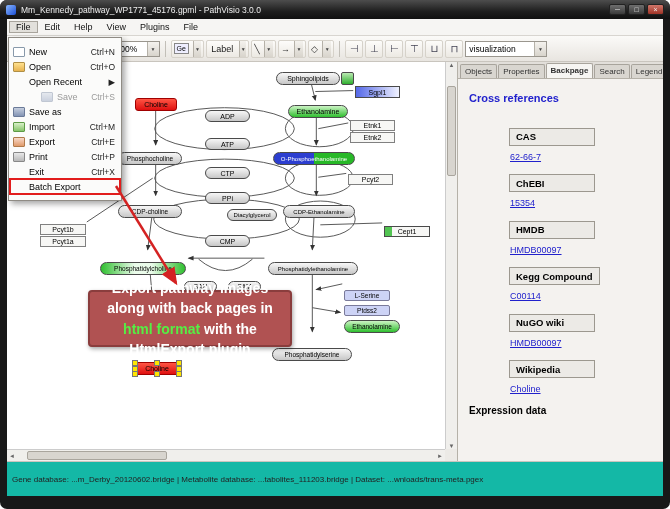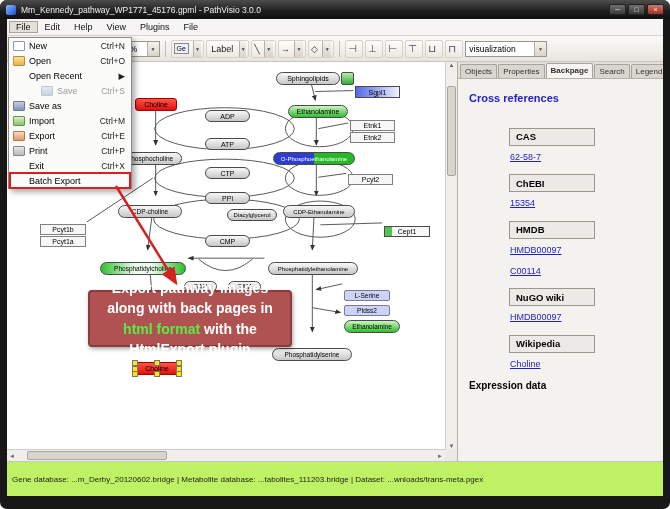--- a/index.html
+++ b/index.html
@@ -20,21 +20,21 @@
   .app { position:absolute; top:19px; left:7px; right:7px; bottom:13px; background:#f1efec; display:flex; flex-direction:column; overflow:hidden; }
 
   
   .menubar { height:17px; display:flex; align-items:center; background:#f6f5f3; border-bottom:1px solid #d8d5d0; padding-left:2px; flex:none; }
   .mb-item { font-size:9px; padding:1px 7px; color:#111; }
   .mb-item.active { background:#e2e0db; border:1px solid #a8a49c; padding:0 6px; }
 
   
   .toolbar { height:26px; display:flex; align-items:center; gap:2px; padding:0 4px;
     background:linear-gradient(180deg,#fbfaf8,#e8e5e0); border-bottom:1px solid #c9c5be; flex:none; }
-  .tbtn { height:18px; min-width:18px; display:inline-flex; align-items:center; justify-content:flex-start; gap:1px;
+  .tbtn { height:18px; min-width:18px; display:inline-flex; align-items:center; justify-content:center; gap:1px;
     border:1px solid #d6d2ca; border-radius:2px; padding:0 2px; background:linear-gradient(180deg,#fdfcfa,#ece9e3); }
   .tic { width:11px; height:11px; display:inline-block; border-radius:1px; }
   .tic-new { background:#fff; border:1px solid #88a; }
   .tic-open { background:linear-gradient(180deg,#ffdf8e,#e9b44e); border:1px solid #b9964a; }
   .tic-save { background:linear-gradient(180deg,#b9c4d8,#7e8eae); border:1px solid #5a6a8a; opacity:.45; }
   .tsep { width:1px; height:16px; background:#c2bfb8; margin:0 3px; flex:none; }
   .tlabel { font-size:9px; color:#222; margin:0 2px; }
   .combo { display:inline-flex; align-items:center; height:16px; background:#fff; border:1px solid #9a968e; font-size:8.5px; padding-left:3px; }
   .combo-val { min-width:28px; }
   .combo-arr { width:12px; align-self:stretch; display:inline-flex; align-items:center; justify-content:center; font-size:5px; color:#444;
@@ -86,26 +86,26 @@
   .tab.active { background:#f6f5f2; font-weight:bold; padding-bottom:3px; }
   .side-content { flex:1; padding:9px 11px; overflow:hidden; background:#f4f2ef; }
   .bp-title { color:#2222cc; font-weight:bold; font-size:11px; margin:4px 0 22px; }
   .bp-section { margin-bottom:11px;margin-left:40px; }
   .bp-header { display:inline-block; min-width:86px; background:#eceae6; border:1px solid #9c988f; font-weight:bold; font-size:9.5px; padding:2.5px 6px; margin-bottom:6px; }
   .bp-link { display:block; color:#2121cc; text-decoration:underline; font-size:9px; padding-left:1px; cursor:pointer; }
   .bp-value { display:block; font-size:9px; color:#111; padding-left:1px; }
   .bp-footer { font-weight:bold; font-size:10px; margin-top:6px; }
 
   
-  .statusbar { height:15px; background:#bef264; border-top:1px solid #c9c5be; display:flex; align-items:center;
+  .statusbar { height:15px; background:#14b8a6; border-top:1px solid #c9c5be; display:flex; align-items:center;
     font-size:8px; color:#222; padding:17px 5px; white-space:nowrap; overflow:hidden; flex:none; }
 
   
-  .file-menu { position:absolute; left:8px; top:37px; width:124px; background:#fbfbfa; border:1px solid #8f8b84;
-    box-shadow:3px 3px 6px rgba(0,0,0,.35); z-index:15; padding:0 1px; }
+  .file-menu { position:absolute; left:8px; top:37px; width:114px; background:#fbfbfa; border:1px solid #8f8b84;
+    box-shadow:3px 3px 6px rgba(0,0,0,.35); z-index:15; padding:6px 1px; }
   .menu-item { display:flex; align-items:center; height:15px; font-size:9px; padding:0 5px 0 3px; position:relative; }
   .mi-icon { width:12px; height:10px; margin-right:4px; flex:none; border-radius:1px; }
   .mi-new { background:#fff; border:1px solid #8899aa; }
   .mi-open { background:linear-gradient(180deg,#ffe18e,#e7b350); border:1px solid #b08f45; }
   .mi-save { background:linear-gradient(180deg,#c5cede,#8394b4); border:1px solid #6a7a98; opacity:.4; }
   .mi-save-as { background:linear-gradient(180deg,#c5cede,#8394b4); border:1px solid #6a7a98; }
   .mi-import { background:linear-gradient(180deg,#d8f0c8,#86c46a); border:1px solid #5e9a46; }
   .mi-export { background:linear-gradient(180deg,#f8d8c8,#e09a6a); border:1px solid #b07a4a; }
   .mi-print { background:linear-gradient(180deg,#e8e8e8,#b8b8b8); border:1px solid #888; }
   .mi-open-recent, .mi-exit, .mi-batch-export { background:transparent; border:none; }
@@ -296,24 +296,24 @@
         <div class="side-tabs">
           <span class="tab">Objects</span>
           <span class="tab">Properties</span>
           <span class="tab active">Backpage</span>
           <span class="tab">Search</span>
           <span class="tab">Legend</span>
         </div>
         <div class="side-content">
           <div class="bp-title">Cross references</div>
           <div>
-              <div class="bp-section"><div class="bp-header">CAS</div><div class="bp-link">62-58-7</div></div>
+              <div class="bp-section"><div class="bp-header">CAS</div><div class="bp-link">62-66-7</div></div>
               <div class="bp-section"><div class="bp-header">ChEBI</div><div class="bp-link">15354</div></div>
               <div class="bp-section"><div class="bp-header">HMDB</div><div class="bp-link">HMDB00097</div></div>
-              <div class="bp-section"><div class="bp-link">C00114</div></div>
+              <div class="bp-section"><div class="bp-header">Kegg Compound</div><div class="bp-link">C00114</div></div>
               <div class="bp-section"><div class="bp-header">NuGO wiki</div><div class="bp-link">HMDB00097</div></div>
               <div class="bp-section"><div class="bp-header">Wikipedia</div><div class="bp-link">Choline</div></div>
             </div>
           <div class="bp-footer">Expression data</div>
         </div>
       </div>
 
     </div>
 
     <div class="statusbar">

